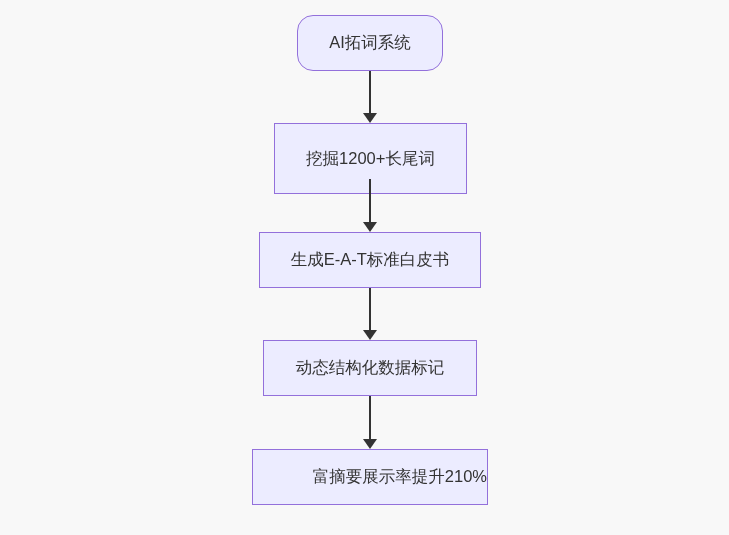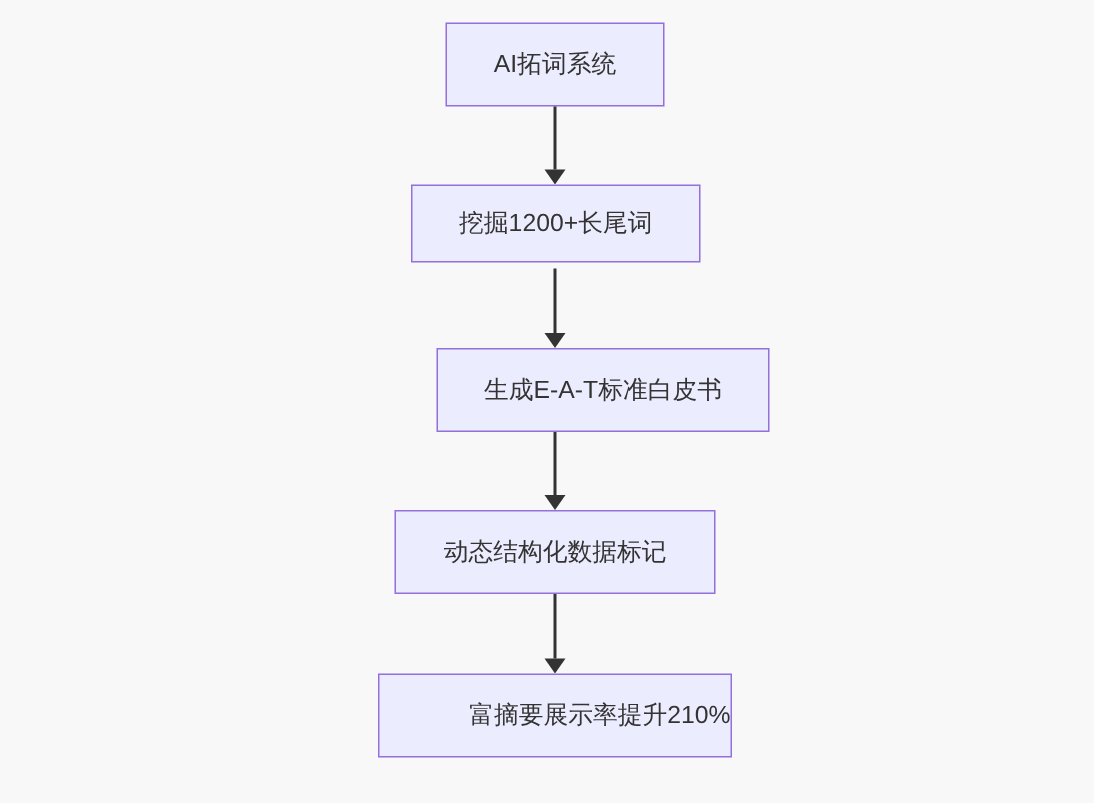--- a/index.html
+++ b/index.html
@@ -23,23 +23,23 @@
     background: #ececff;
     border: 1.5px solid #9370db;
     box-sizing: border-box;
     display: flex;
     align-items: center;
     justify-content: center;
     color: #333333;
     font-size: 16.5px;
     white-space: nowrap;
   }
-  .n1 { left: 297px; top: 15px;  width: 146px; height: 56px; }
-  .n2 { left: 274px; top: 123px; width: 193px; height: 52px; }
-  .n3 { left: 259px; top: 232px; width: 222px; height: 56px; margin-left: 32px; }
+  .n1 { left: 297px; top: 15px;  width: 146px; height: 56px; border-radius: 16px; }
+  .n2 { left: 274px; top: 123px; width: 193px; height: 71px; }
+  .n3 { left: 259px; top: 232px; width: 222px; height: 56px; }
   .n4 { left: 263px; top: 340px; width: 214px; height: 56px; }
   .n5 { left: 252px; top: 449px; width: 236px; height: 56px; justify-content: flex-end; }
 
   .edge { position: absolute; left: 0; top: 0; }
   .edge-line {
     position: absolute;
     left: 369px;
     width: 2px;
     background: #333333;
   }

